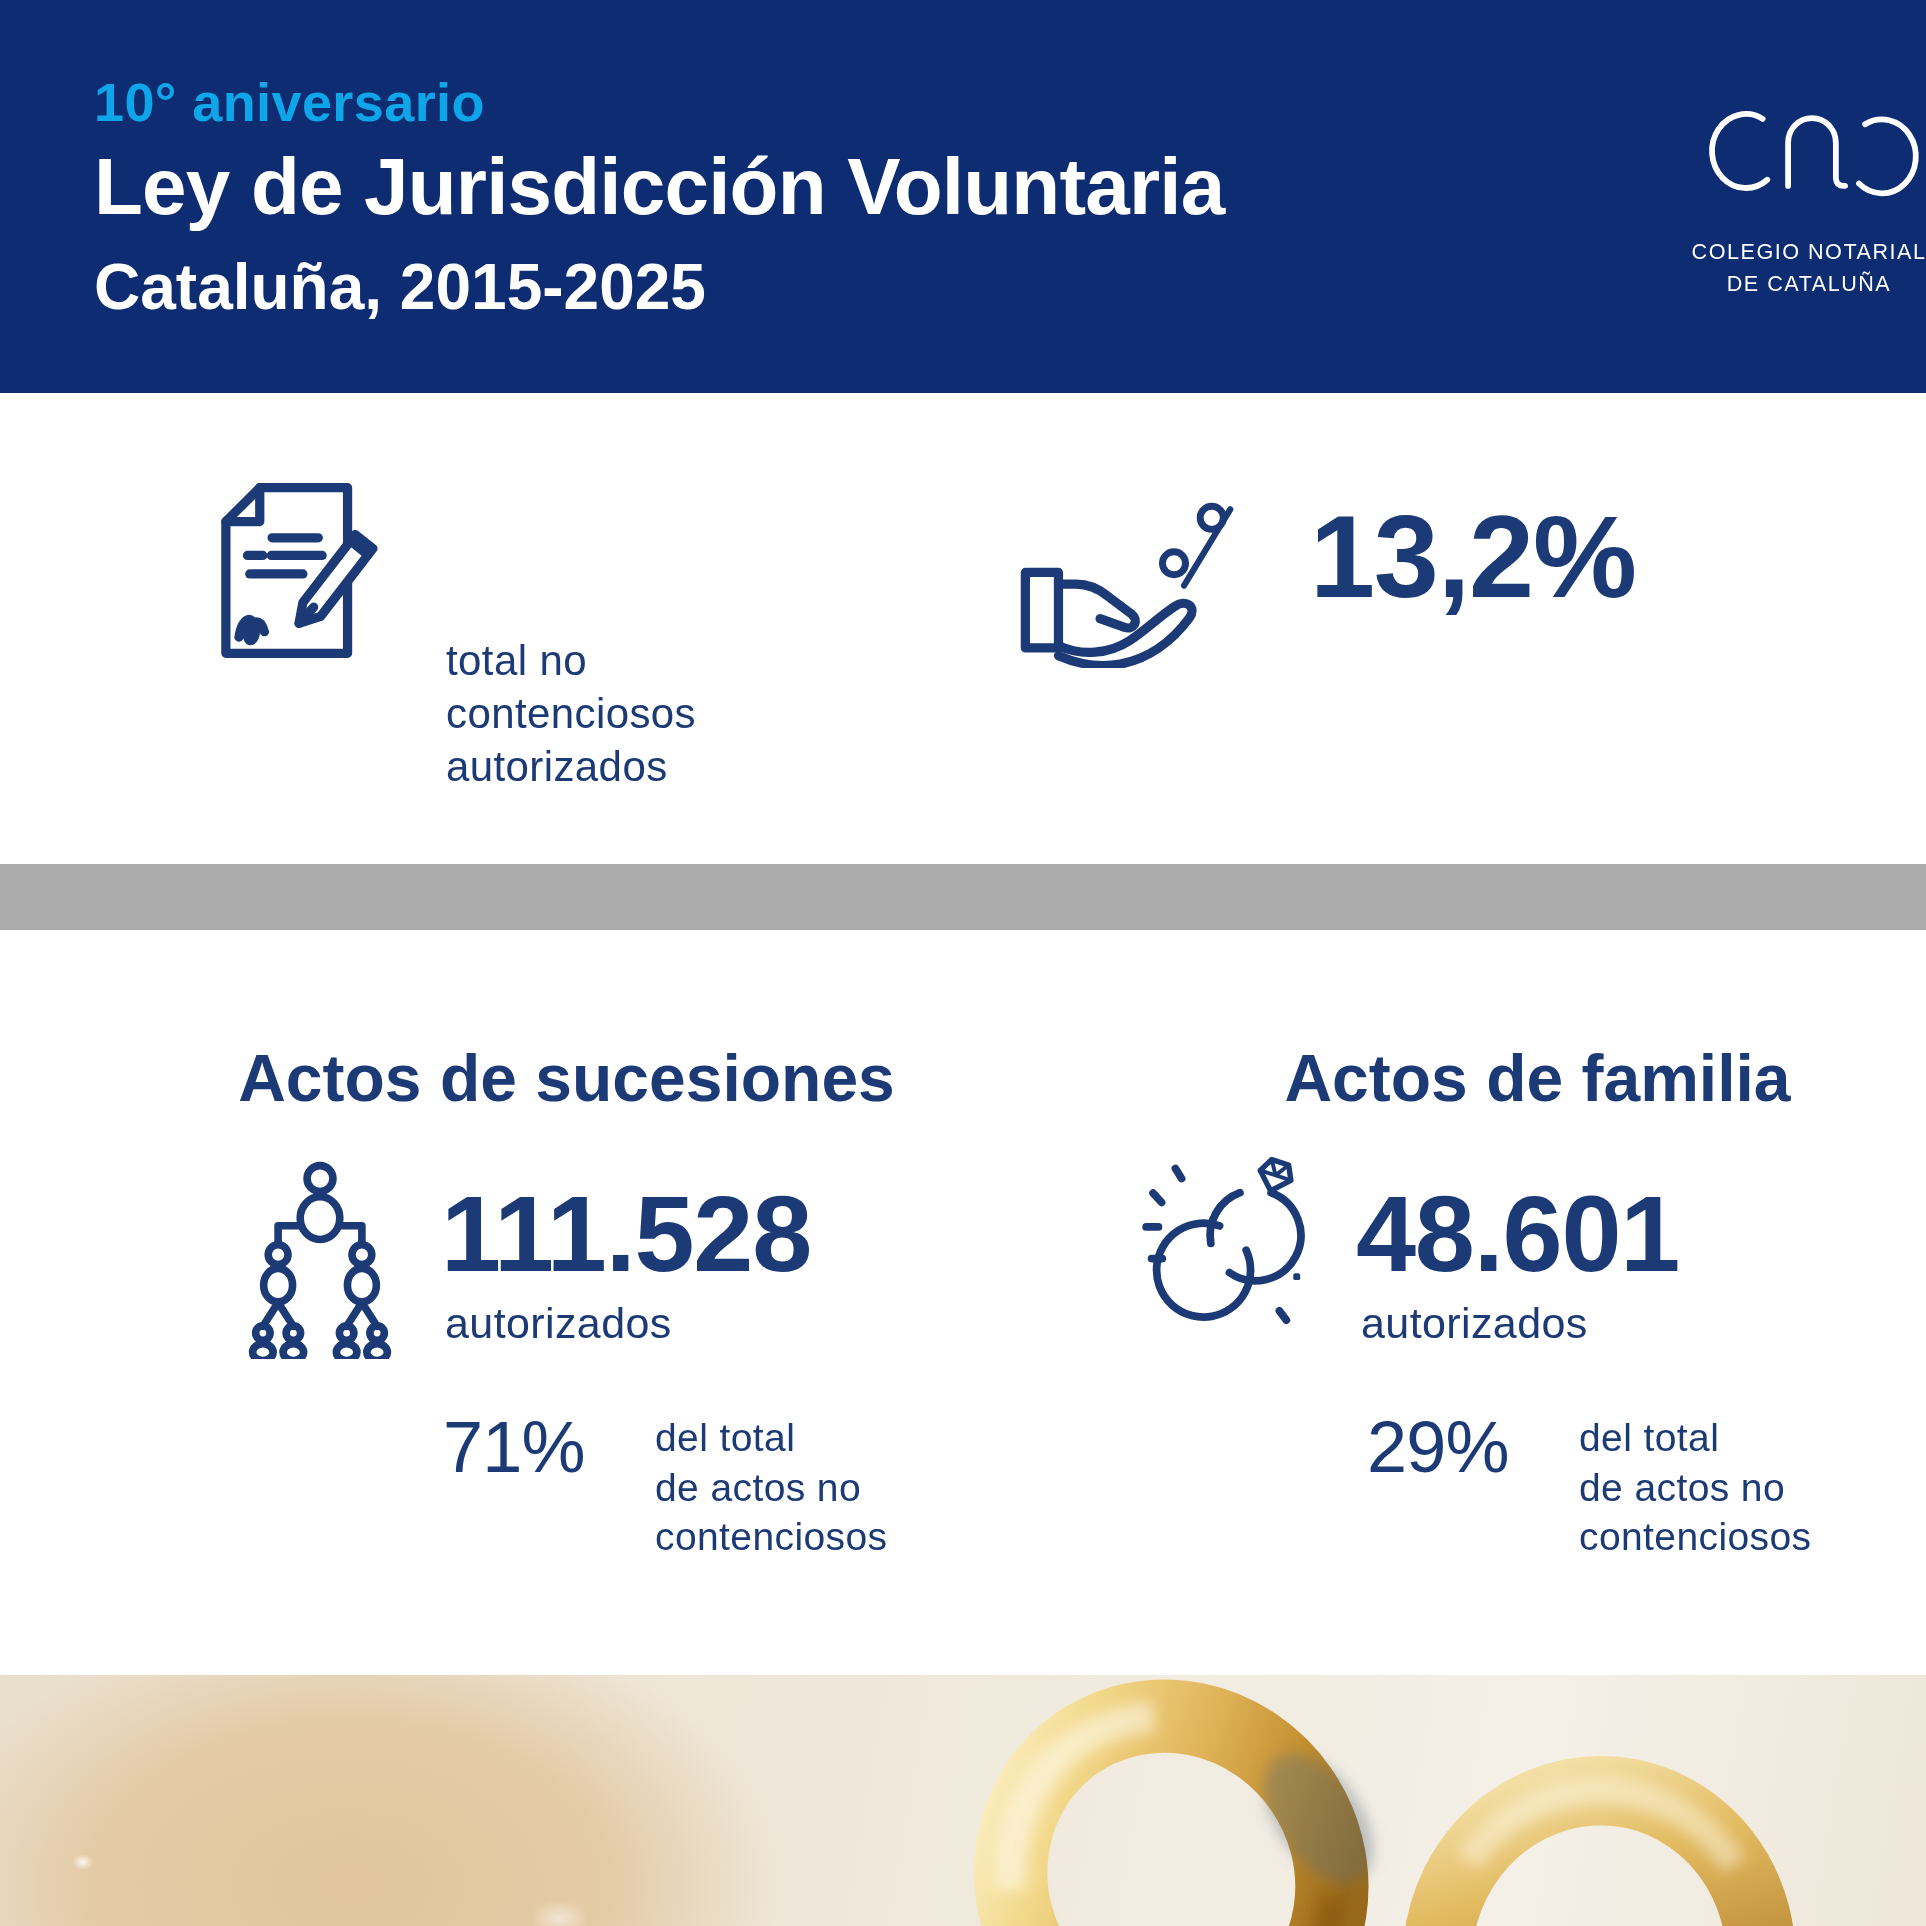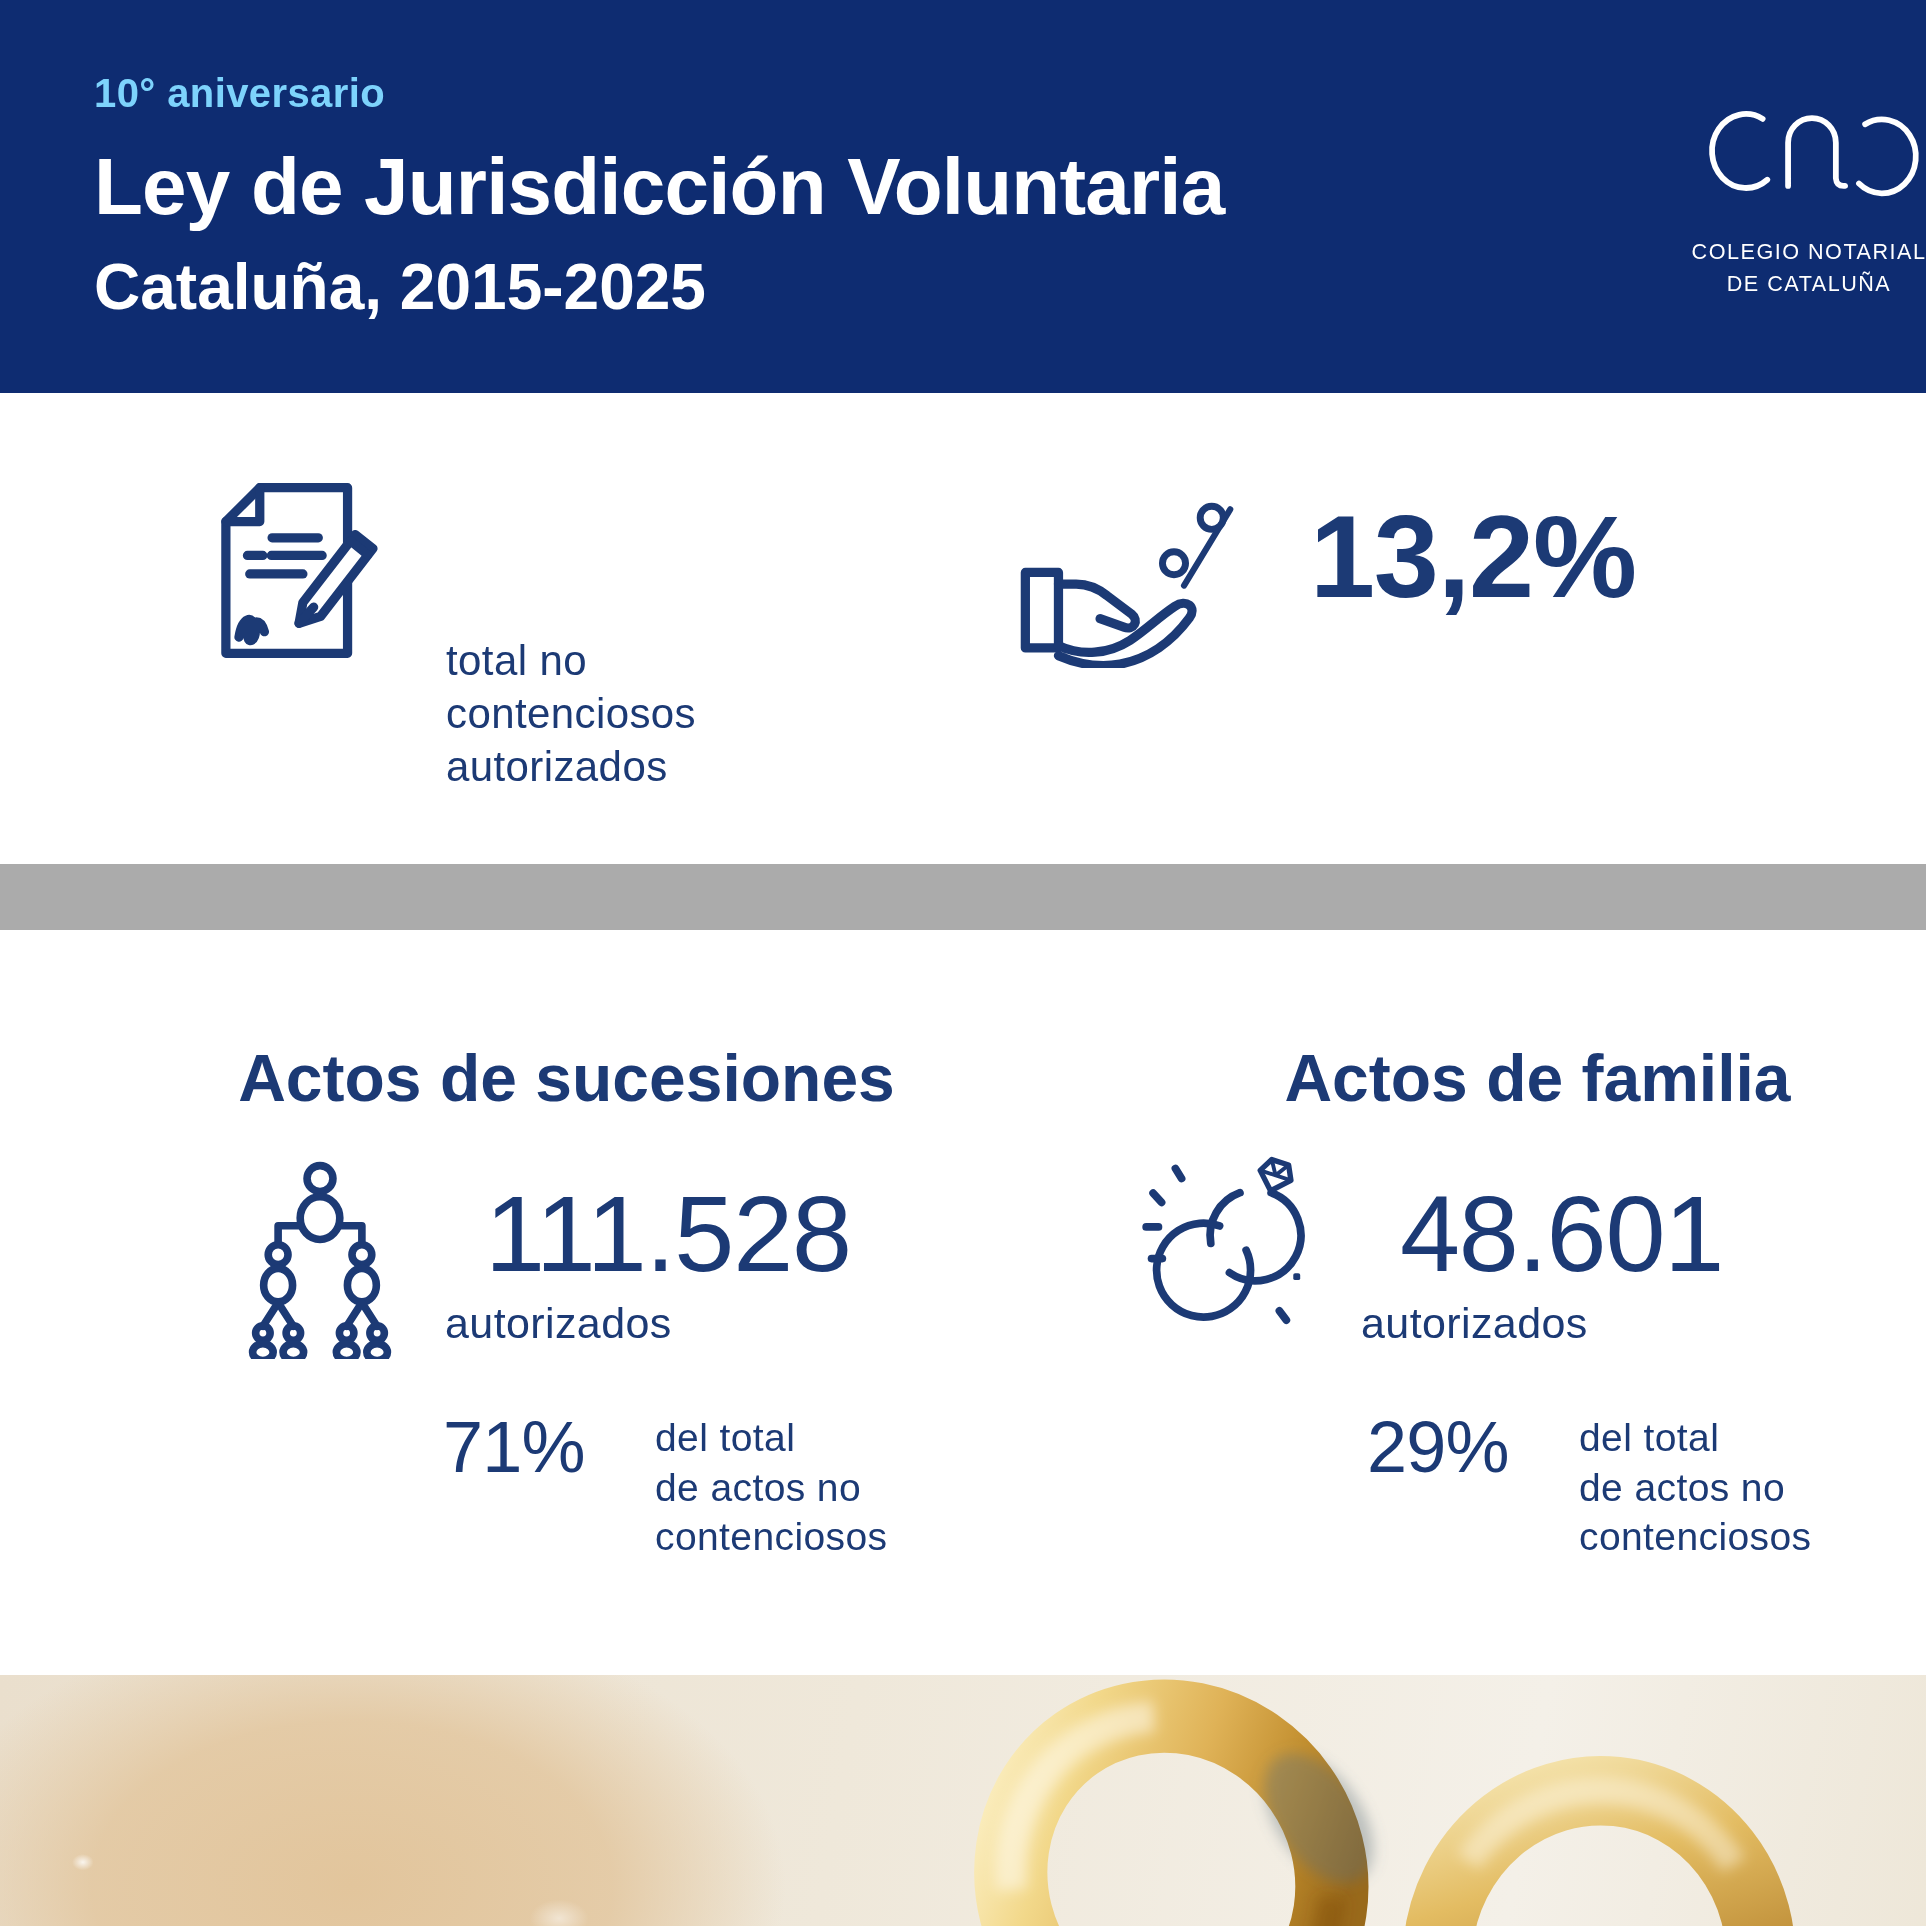--- a/index.html
+++ b/index.html
@@ -10,21 +10,21 @@
   }
   .page{
     position:relative;width:2071px;height:2143px;background:#ffffff;overflow:hidden;
     font-family:"Liberation Sans","DejaVu Sans",sans-serif;color:var(--navy);
   }
   .abs{position:absolute;}
   .prelines{white-space:pre-line;}
 
   
   .header{left:0;top:0;width:2071px;height:393px;background:var(--header-bg);}
-  .h-super{left:94px;top:71px;font-size:40px;font-weight:700;color:#7dd3fc;letter-spacing:0.4px;}
+  .h-super{left:94px;top:71px;font-size:54px;font-weight:700;color:#0ea5e9;letter-spacing:0.4px;}
   .h-title{left:94px;top:141px;font-size:80px;font-weight:700;color:#ffffff;letter-spacing:-0.8px;}
   .h-sub{left:94px;top:250px;width:1468px;text-align:left;font-size:64px;font-weight:700;color:#ffffff;}
   .logo-glyph{left:1691px;top:104px;width:235px;height:116px;}
   .logo-text{left:1653px;top:236px;width:312px;text-align:center;font-size:21.6px;font-weight:400;
              letter-spacing:1.5px;line-height:1.5;color:#ffffff;}
 
   
   .icon-doc{left:202px;top:480px;width:181px;height:181px;}
   .icon-hand{left:1019px;top:487px;width:243px;height:181px;}
   .big-num{font-weight:700;font-size:117px;line-height:1;letter-spacing:-1.2px;color:var(--navy);}
@@ -38,21 +38,21 @@
   .gray-bar{left:0;top:864px;width:2071px;height:66px;background:var(--gray);}
 
   
   .sec-title{top:1040px;width:917px;text-align:center;font-size:66px;font-weight:700;color:var(--navy);}
   .sec1-title{left:108px;}
   .sec2-title{left:1079px;}
 
   
   .icon-tree{left:245px;top:1161px;width:150px;height:198px;}
   .icon-rings{left:1140px;top:1142px;width:181px;height:210px;}
-  .mid-num{font-weight:400;font-size:108px;line-height:1;letter-spacing:-1.2px;color:var(--navy);margin-left:44px;}
+  .mid-num{font-weight:700;font-size:108px;line-height:1;letter-spacing:-1.2px;color:var(--navy);}
   .v-suc{left:441px;top:1180px;}
   .v-fam{left:1356px;top:1180px;}
   .auth-label{font-size:43px;color:var(--navy);letter-spacing:0.4px;}
   .a-suc{left:445px;top:1299px;}
   .a-fam{left:1361px;top:1299px;}
 
   .pct{font-weight:400;font-size:72px;line-height:1;letter-spacing:-0.8px;color:var(--navy);}
   .p-suc{left:443px;top:1411px;}
   .p-fam{left:1367px;top:1411px;}
   .pct-label{font-size:39px;line-height:1.27;color:var(--navy);letter-spacing:0.4px;}

